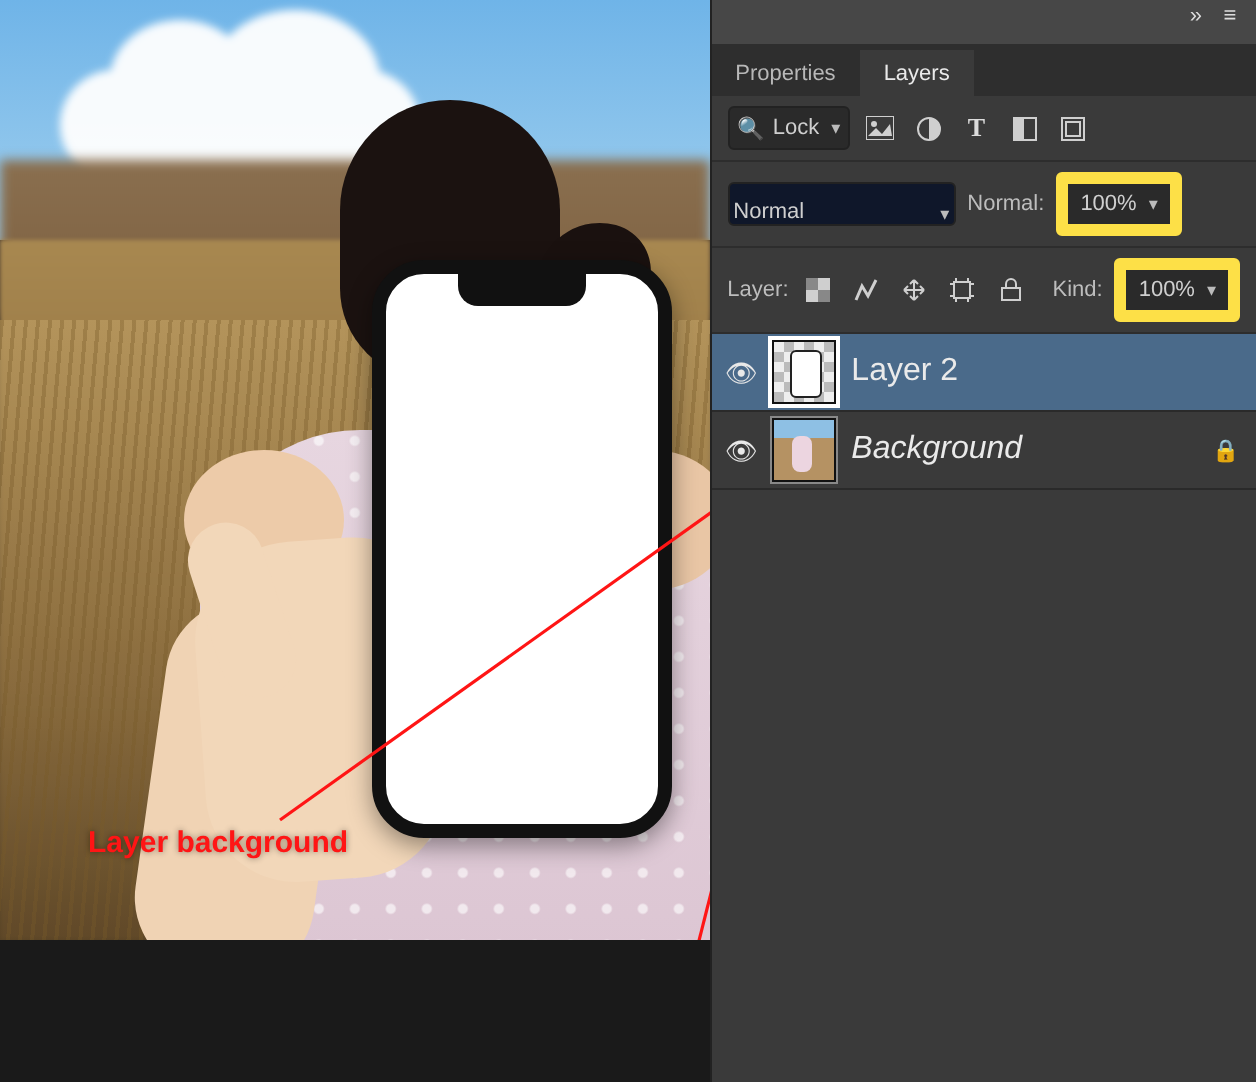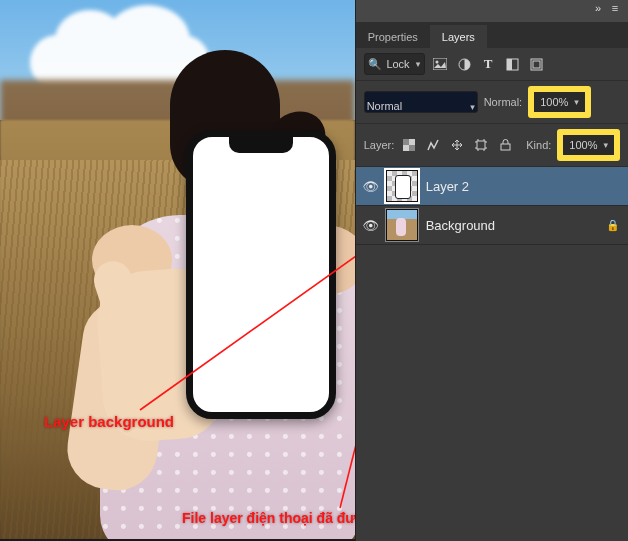--- a/index.html
+++ b/index.html
@@ -1,17 +1,17 @@
 <!DOCTYPE html>
 <html><head>
 <meta charset="utf-8">
 <style>
   html,body{margin:0;padding:0;width:628px;height:541px;background:#1a1a1a;font-family:Arial,Helvetica,sans-serif;overflow:hidden}
   .app{display:flex;width:628px;height:541px}
-  .canvas{position:relative;width:373px;height:539px;overflow:hidden}
+  .canvas{position:relative;width:373px;height:470px;overflow:hidden}
   .sky{position:absolute;inset:0;height:120px;background:linear-gradient(#6fb4e8,#a0cfee)}
   .cloud{position:absolute;top:35px;left:30px;width:180px;height:55px;background:#fff;border-radius:40px;filter:blur(2px);opacity:.95}
   .cloud:before,.cloud:after{content:"";position:absolute;background:#fff;border-radius:50%}
   .cloud:before{width:70px;height:60px;top:-25px;left:25px}
   .cloud:after{width:85px;height:70px;top:-30px;left:75px}
   .hill{position:absolute;top:80px;left:0;right:0;height:80px;background:linear-gradient(#8a6f4f,#7c5f3f);filter:blur(3px)}
   .field{position:absolute;top:120px;left:0;right:0;bottom:0;background:linear-gradient(#a88850 0%,#8f7040 40%,#6f5530 100%);filter:blur(1px)}
   .grass{position:absolute;top:160px;left:0;right:0;bottom:0;background:
      repeating-linear-gradient(95deg,rgba(120,90,40,.4) 0 2px,transparent 2px 6px),
      linear-gradient(#b8985e 0%, #8a6c3e 60%, #5e4727 100%);opacity:.85}
@@ -52,22 +52,22 @@
   .layer{display:flex;align-items:center;height:38px;border-bottom:1px solid #2a2a2a;padding-right:8px}
   .layer.sel{background:#4a6a8a}
   .eye{width:30px;text-align:center;font-size:13px;color:#e8e8e8}
   .thumb-box{width:30px;height:30px;border:1px solid #111;margin-right:8px;position:relative;box-shadow:0 0 0 1px #888}
   .sel .thumb-box{box-shadow:0 0 0 2px #fff}
   .checker{position:absolute;inset:0;background:
     conic-gradient(#bbb 25%,#eee 0 50%,#bbb 0 75%,#eee 0) 0 0/10px 10px}
   .ph-mini{position:absolute;top:4px;left:8px;width:14px;height:22px;background:#fff;border:1px solid #222;border-radius:3px}
   .bg-mini{position:absolute;inset:0;background:linear-gradient(#8ec0e4 0 30%,#b59263 30% 100%)}
   .bg-mini:after{content:"";position:absolute;top:8px;left:9px;width:10px;height:18px;background:#ecd5e0;border-radius:4px}
-  .layer-name{flex:1;color:#eaeaea;font-size:13px}
-  .bg .layer-name{}
+  .layer-name{flex:1;color:#eaeaea;font-size:16px}
+  .bg .layer-name{font-style:italic}
   .lock-ind{color:#cfcfcf;font-size:11px}
   .row.lockrow{justify-content:flex-start}
   .row svg{display:block}
 </style>
 </head>
 <body>
 
 <div class="app">
 
   <div class="canvas">

